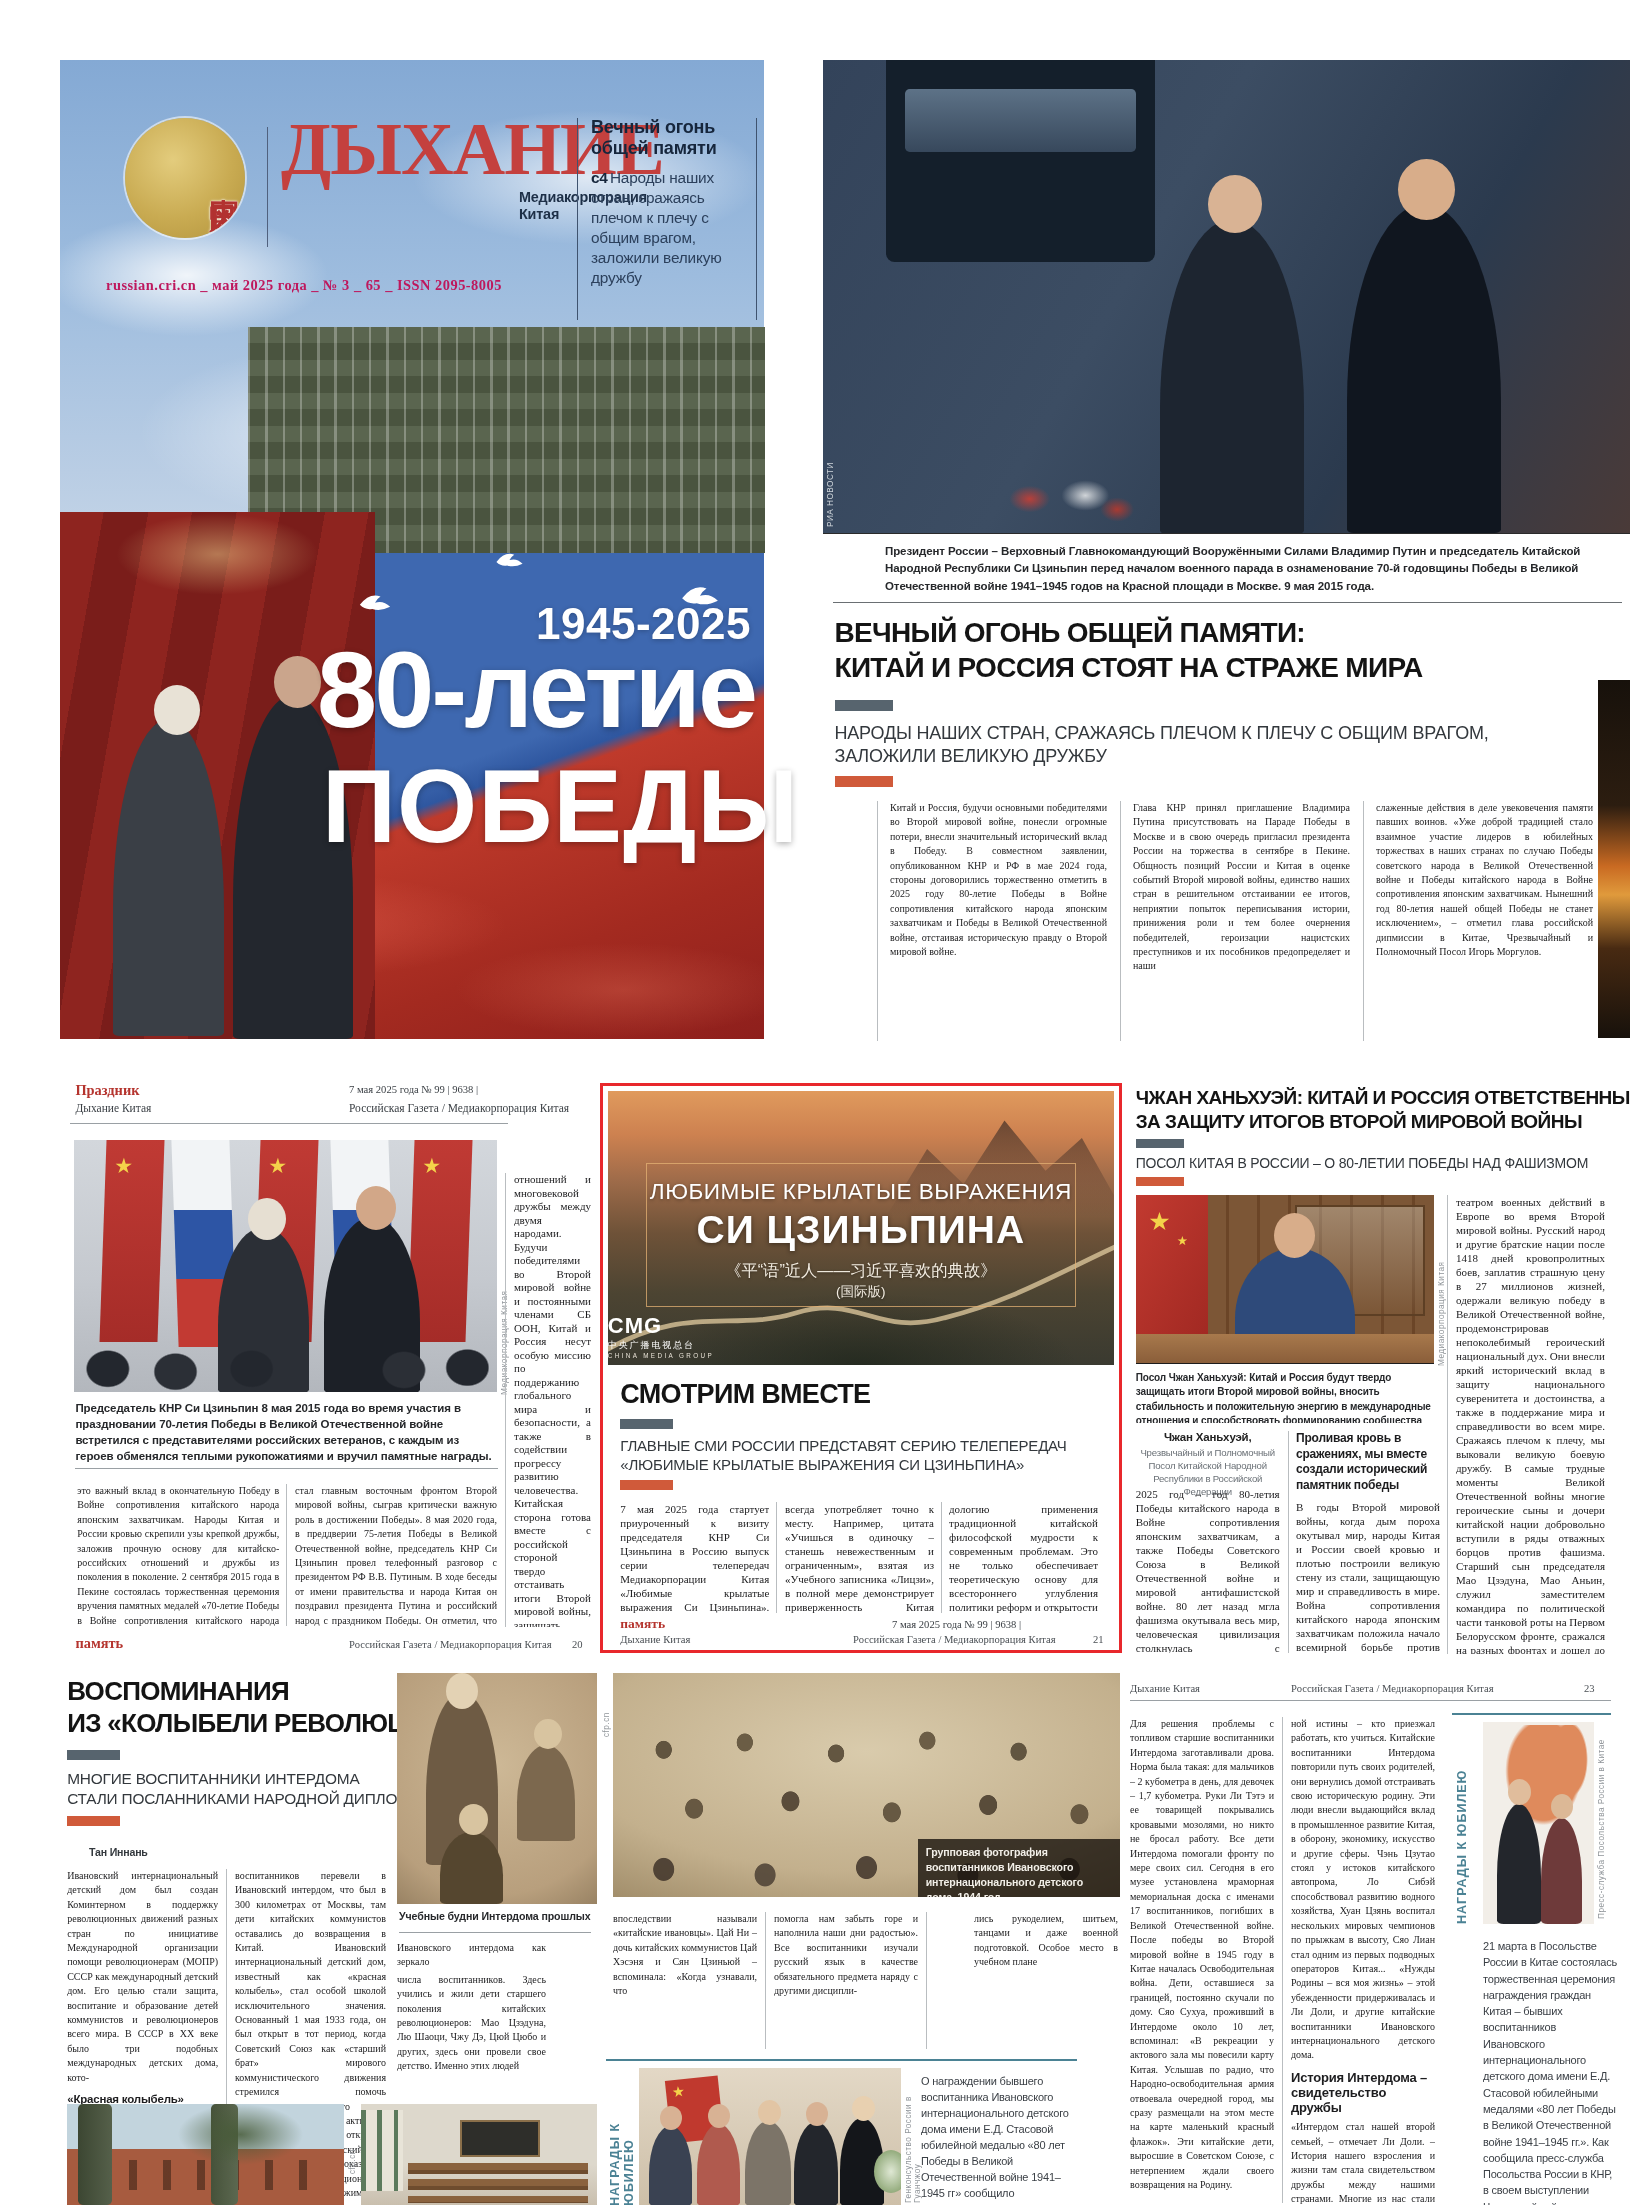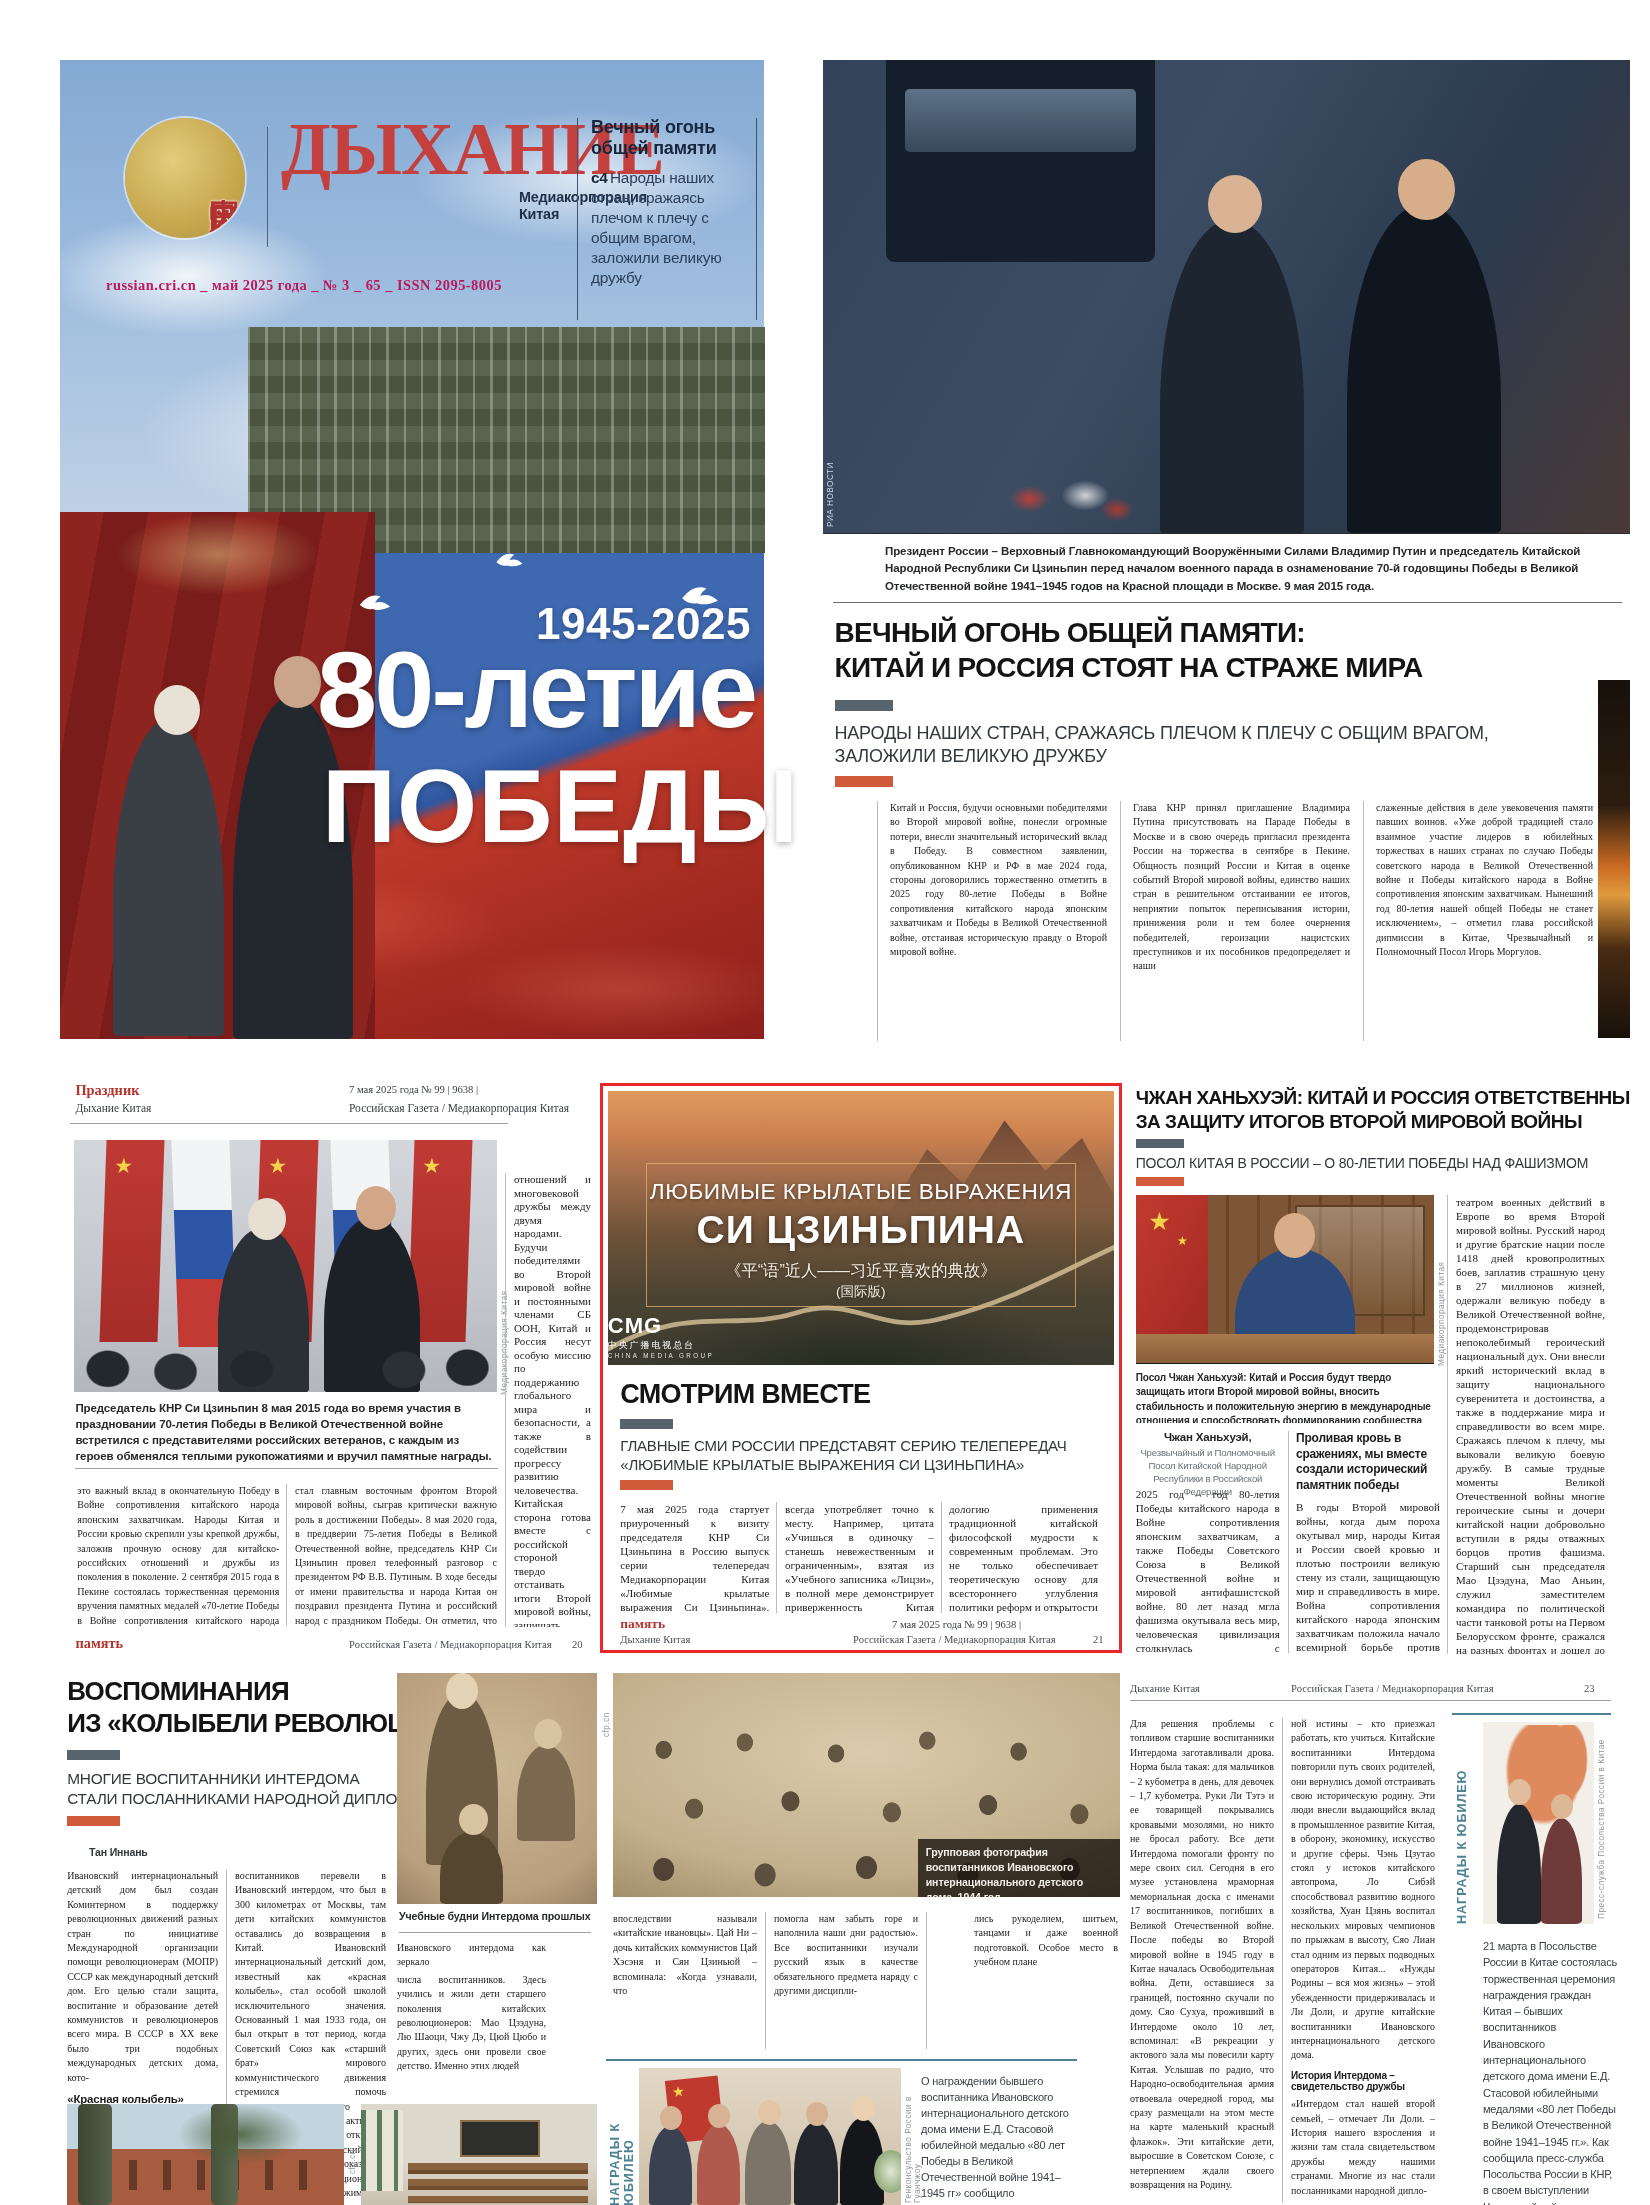--- a/index.html
+++ b/index.html
@@ -356,21 +356,21 @@
       <span class="cond" style="font-size:11px; line-height:16px; color:#3a3f45;">О награждении бывшего воспитанника Ивановского интернационального детского дома имени Е.Д. Стасовой юбилейной медалью «80 лет Победы в Великой Отечественной войне 1941–1945 гг» сообщило Генконсульство России в Гуанчжоу. 28 марта по поручению Чрезвычайного и Полномочного Посла России в Китае Игоря</span>
     </div>
 
     <div class="col" style="left:1070px; top:48px; width:144px; height:489px;">
       <div class="body-t"><span>Для решения проблемы с топливом старшие воспитанники Интердома заготавливали дрова. Норма была такая: для мальчиков – 2 кубометра в день, для девочек – 1,7 кубометра. Руки Ли Тэтэ и ее товарищей покрывались кровавыми мозолями, но никто не бросал работу. Все дети Интердома помогали фронту по мере своих сил. Сегодня в его музее установлена мраморная мемориальная доска с именами 17 воспитанников, погибших в Великой Отечественной войне. После победы во Второй мировой войне в 1945 году в Китае началась Освободительная война. Дети, оставшиеся за границей, постоянно скучали по дому. Сяо Сухуа, проживший в Интердоме около 10 лет, вспоминал: «В рекреации у актового зала мы повесили карту Китая. Услышав по радио, что Народно-освободительная армия отвоевала очередной город, мы сразу размещали на этом месте на карте маленький красный флажок». Эти китайские дети, выросшие в Советском Союзе, с нетерпением ждали своего возвращения на Родину.</span></div>
 
     </div>
     <div class="vrule" style="left:1222px; top:48px; height:486px;"></div>
     <div class="col" style="left:1231px; top:48px; width:144px; height:489px;">
       <div class="body-t"><span>ной истины – кто приезжал работать, кто учиться. Китайские воспитанники Интердома повторили путь своих родителей, они вернулись домой отстраивать свою историческую родину. Эти люди внесли выдающийся вклад в промышленное развитие Китая, в оборону, экономику, искусство и другие сферы. Чэнь Цзутао стоял у истоков китайского автопрома, Ло Сибэй способствовал развитию водного хозяйства, Хуан Цзянь воспитал нескольких мировых чемпионов по прыжкам в высоту, Сяо Лиан стал одним из первых подводных операторов Китая... «Нужды Родины – вся моя жизнь» – этой убежденности придерживалась и Ли Доли, и другие китайские воспитанники Ивановского интернационального детского дома.</span></div>
-      <div class="cond" style="font-size:10px; font-weight:bold; margin:7.7px 0 4.8px 0; color:#1d1d1f;">История Интердома – свидетельство дружбы</div>
+      <div class="cond" style="font-size:13px; font-weight:bold; margin:7.7px 0 4.8px 0; color:#1d1d1f;">История Интердома – свидетельство дружбы</div>
       <div class="body-t"><span>«Интердом стал нашей второй семьей, – отмечает Ли Доли. – История нашего взросления и жизни там стала свидетельством дружбы между нашими странами. Многие из нас стали посланниками народной дипло-</span></div>
     </div>
 
     <div class="abs" style="left:1392px; top:44px; width:159px; height:1.9px; background:#4b8294;"></div>
     <div class="teal-v" style="left:1395px; top:53px; height:202px;">НАГРАДЫ К ЮБИЛЕЮ</div>
     <div class="ph" style="left:1423px; top:53px; width:111px; height:202px; background:#f2eee8;">
       <div class="abs" style="left:4.8px; top:2.9px; width:101px; height:115px; background:radial-gradient(58px 82px at 55% 40%, #df8a5c 0 60%, rgba(0,0,0,0) 66%), radial-gradient(29px 58px at 80% 30%, #df8a5c 0 60%, rgba(0,0,0,0) 66%);"></div>
       <div class="fig" style="left:13.5px; top:82px; width:44px; height:120px; background:#23262c;"></div>
       <div class="head" style="left:25px; top:57px; width:23px; height:26px; background:#e0bd9c;"></div>
       <div class="fig" style="left:58px; top:96px; width:41px; height:106px; background:#6e3a3a;"></div>

